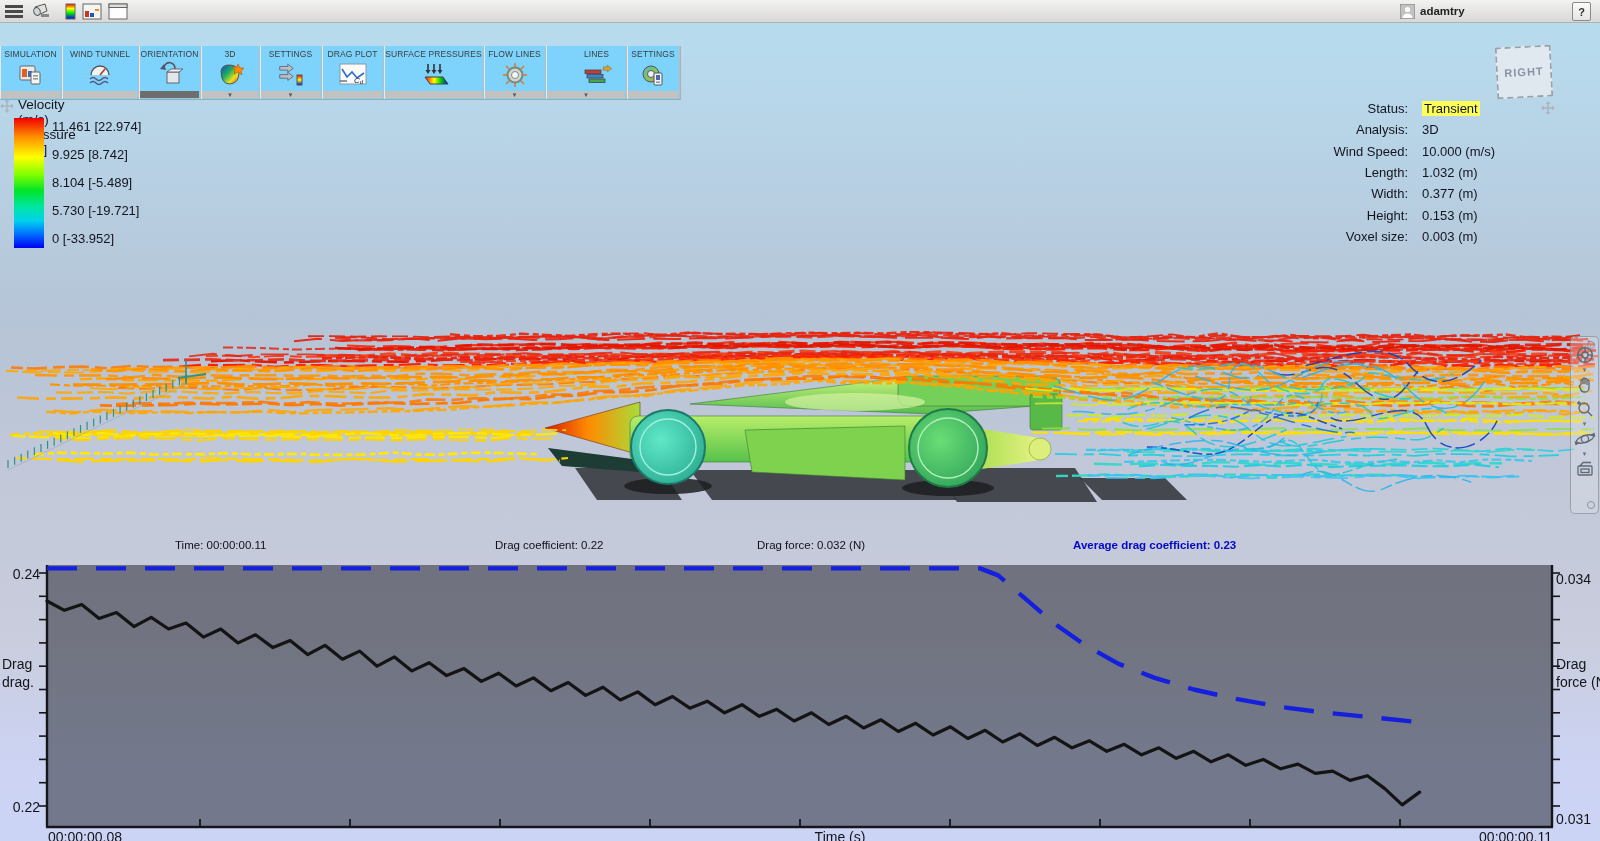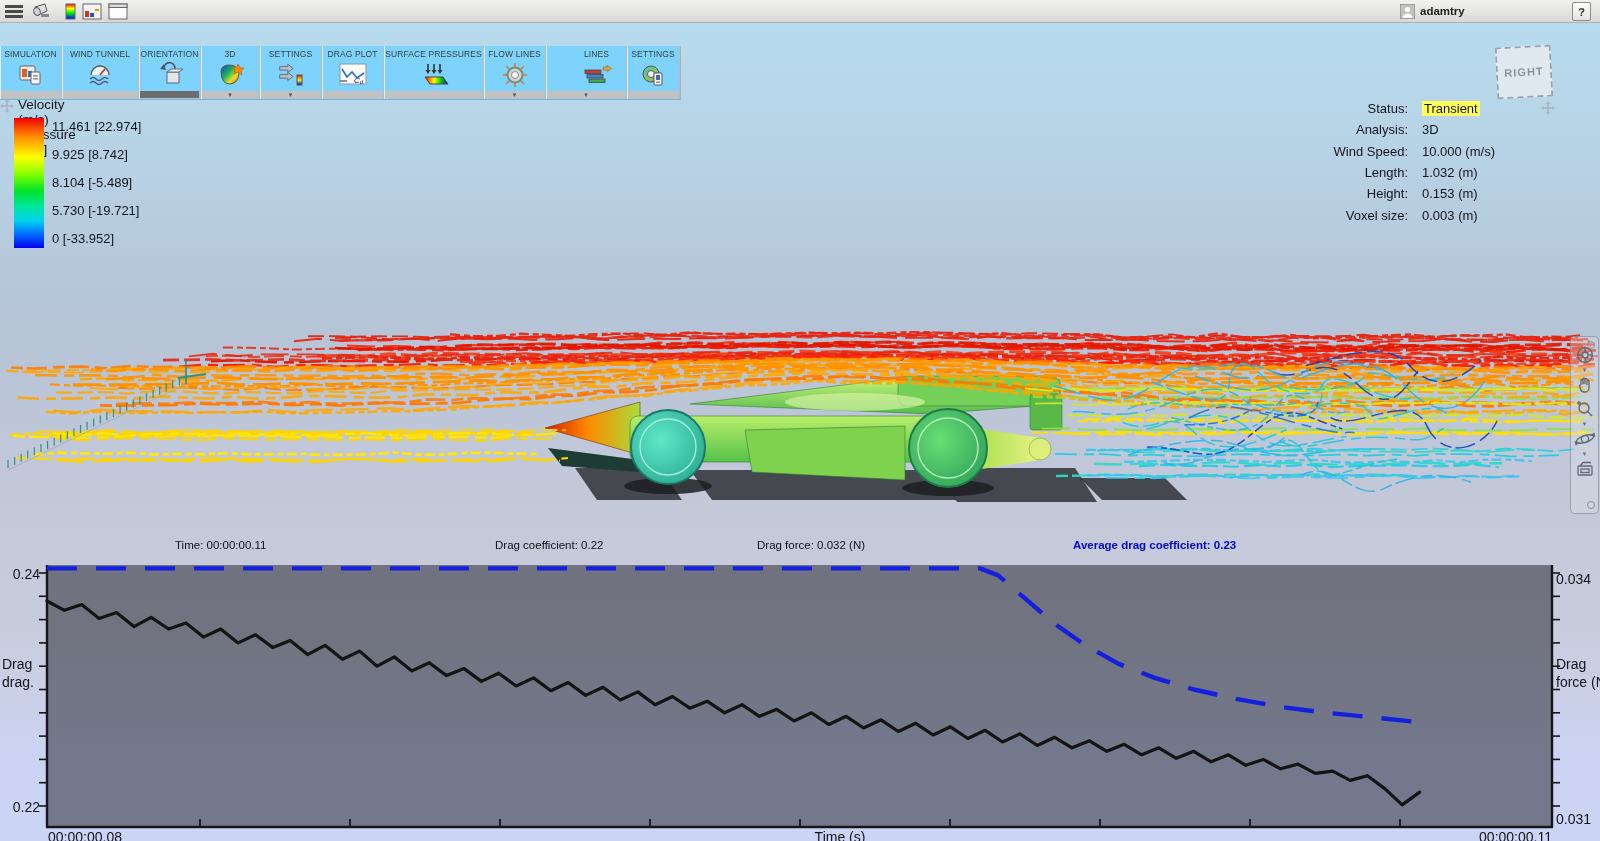--- a/index.html
+++ b/index.html
@@ -569,20 +569,24 @@
     </div>
     <div class="info-row">
       <span class="info-label">Wind Speed:</span>
       <span class="info-value">10.000 (m/s)</span>
     </div>
     <div class="info-row">
       <span class="info-label">Length:</span>
       <span class="info-value">1.032 (m)</span>
     </div>
     <div class="info-row">
+      <span class="info-label">Width:</span>
+      <span class="info-value">0.377 (m)</span>
+    </div>
+    <div class="info-row">
       <span class="info-label">Height:</span>
       <span class="info-value">0.153 (m)</span>
     </div>
     <div class="info-row">
       <span class="info-label">Voxel size:</span>
       <span class="info-value">0.003 (m)</span>
     </div>
   </div>
 <svg class="move-handle" style="left:1541px;top:101px" width="14" height="14">
     <g fill="#a9b1bc">

